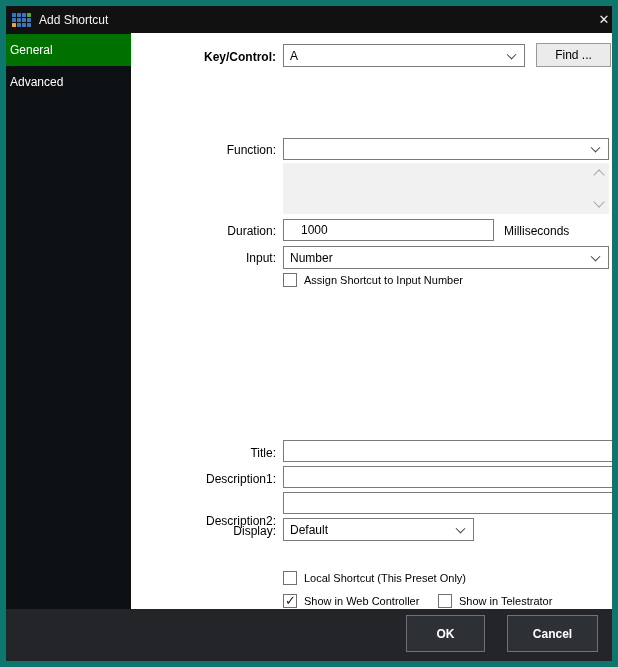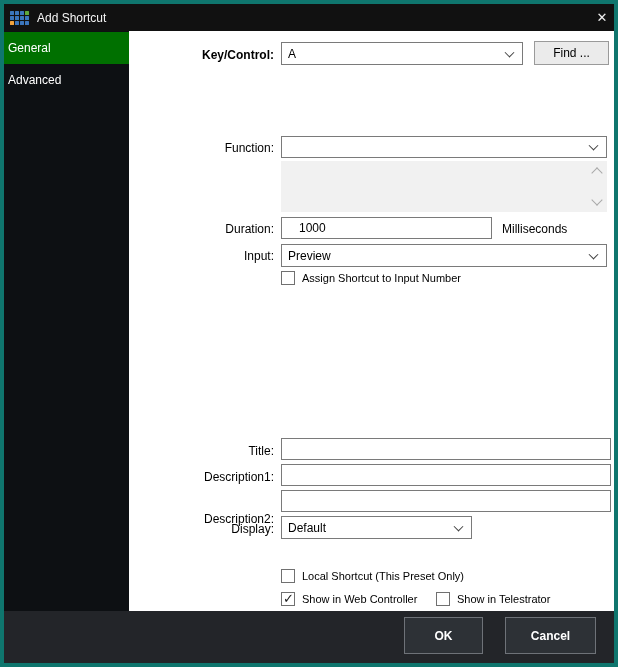--- a/index.html
+++ b/index.html
@@ -2,21 +2,21 @@
 <html style="--titlebar-bg: #111111; --sidebar-bg: #0d1013; --tab-selected-green: #007000; --footer-bg: #232529; --button-bg: #2d3136; --button-border: #6e7278; --listbox-bg: #f1f1f1; --control-border: #7a7a7a; --logo-blue: #3b76bd; --logo-green: #5fa839; --logo-orange: #f2a33c;"><head>
 <meta charset="utf-8">
 <style>
   * { margin:0; padding:0; box-sizing:border-box; }
   html,body { background:#3a3a3a; }
   body { font-family:"Liberation Sans","DejaVu Sans",sans-serif; }
 
   .window {
     position:relative; width:618px; height:667px;
     background:#ffffff; overflow:hidden;
-    border:4px solid #0f766e;
+    border:6px solid #0f766e;
   }
 
   
   .titlebar {
     position:absolute; left:0; top:0; width:618px; height:27px;
     background:var(--titlebar-bg,#111111);
     display:flex; align-items:center;
   }
   .logo { display:grid; grid-template-columns:repeat(4,4px); grid-gap:1px; margin-left:6px; }
   .logo i { width:4px; height:4px; background:var(--logo-blue,#3b76bd); border-radius:0.5px; }
@@ -159,21 +159,21 @@
     <span class="scroll-arrow up"></span>
     <span class="scroll-arrow down"></span>
   </div>
 
   <div class="lbl" style="top:218px;">Duration:</div>
   <input type="text" class="txt" style="left: 277px; top: 213px; width: 211px; height: 22px;" value="1000">
   <div class="unit-lbl" style="left:498px; top:218px;">Milliseconds</div>
 
   <div class="lbl" style="top:245px;">Input:</div>
   <div class="combo" style="left:277px; top:240px; width:326px; height:23px;">
-    <span>Preview</span>
+    <span>Number</span>
     <span class="chev"></span>
   </div>
 
   <div class="cb-row" style="left:277px; top:267px;">
     <span class="cb" data-checked="false"></span>
     <span class="cb-label">Assign Shortcut to Input Number</span>
   </div>
 
   <div class="lbl" style="top:440px;">Title:</div>
   <input type="text" class="txt" style="left: 277px; top: 434px; width: 330px; height: 22px;" value="">

